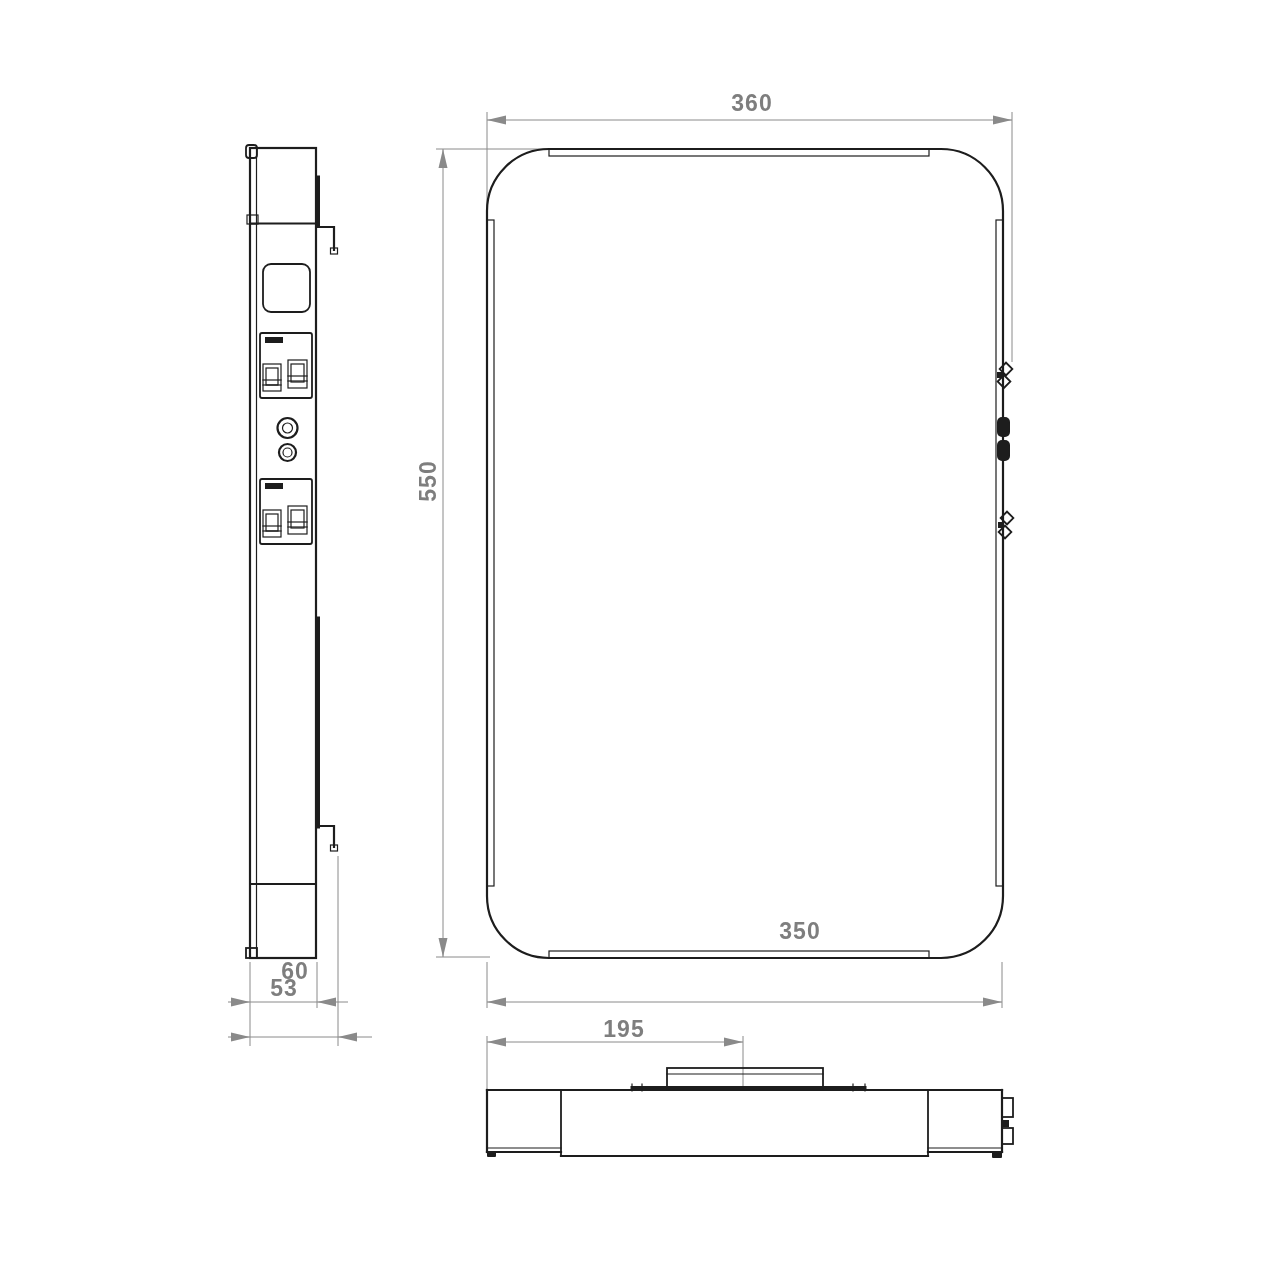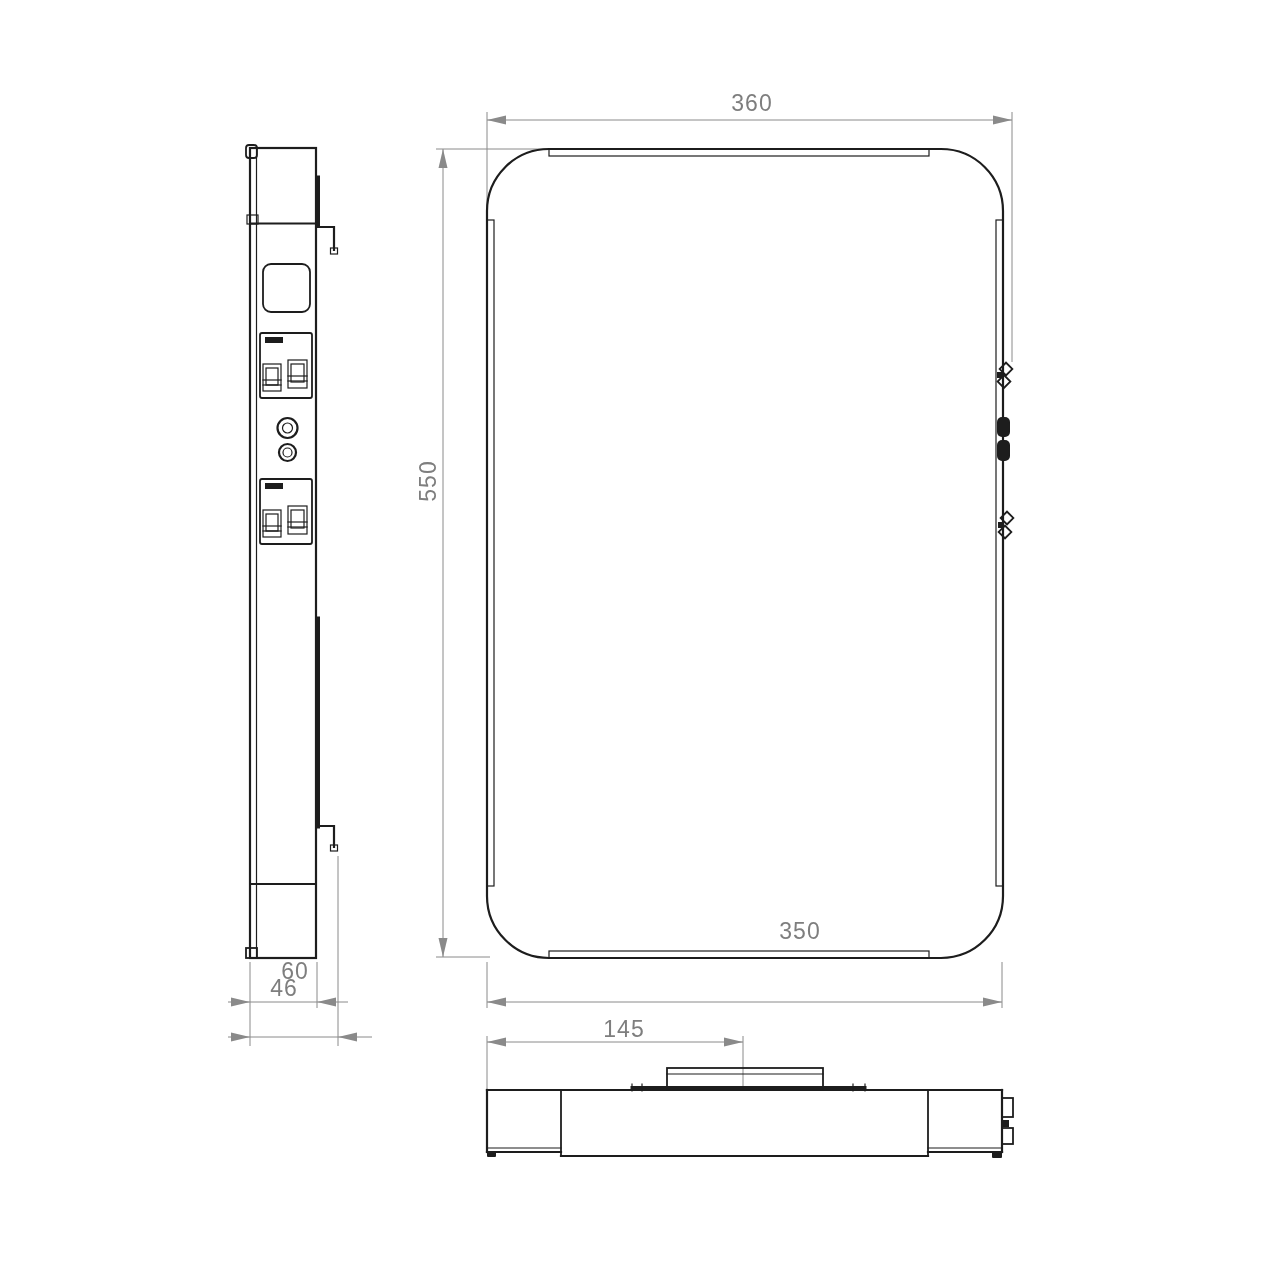--- a/index.html
+++ b/index.html
@@ -1,17 +1,17 @@
 <!DOCTYPE html>
 <html><head>
 <meta charset="utf-8">
 <style>
   html,body{margin:0;padding:0;background:#ffffff;}
   .canvas{position:relative;width:1184px;height:1280px;background:#ffffff;overflow:hidden;
-          font-family:"Liberation Sans", sans-serif;}
+          font-family:"Liberation Sans", sans-serif;font-weight:bold;}
   .canvas svg{position:absolute;left:0;top:0;}
   
   .ln   {stroke:#1d1d1d;stroke-width:2.2;fill:none;stroke-linecap:square;}
   .ln2  {stroke:#1d1d1d;stroke-width:1.8;fill:none;stroke-linecap:square;}
   .thin {stroke:#1d1d1d;stroke-width:1.2;fill:none;stroke-linecap:square;}
   .thick{stroke:#1d1d1d;stroke-width:3;fill:none;stroke-linecap:square;}
   .blk  {fill:#1d1d1d;stroke:none;}
   
   .dim  {stroke:#8a8a8a;stroke-width:1;fill:none;}
   .dimf {fill:#8a8a8a;stroke:none;}
@@ -194,17 +194,17 @@
     </g>
 
     <rect class="blk" x="487" y="1152" width="9" height="5" rx="1"></rect>
     <rect class="blk" x="992" y="1152" width="10" height="6" rx="1"></rect>
   </g>
 </svg>
 
   <span class="dimtxt" style="left:752px;top:103px;">360</span>
   <span class="dimtxt rot" style="left:428px;top:481px;">550</span>
   <span class="dimtxt" style="left:752px;top:931px;margin-left:48px;">350</span>
-  <span class="dimtxt" style="left:624px;top:1029px;">145</span>
-  <span class="dimtxt" style="left:284px;top:988px;">46</span>
+  <span class="dimtxt" style="left:624px;top:1029px;">195</span>
+  <span class="dimtxt" style="left:284px;top:988px;">53</span>
   <span class="dimtxt" style="left:295px;top:971px;">60</span>
 
 </div>
 
 </body></html>

